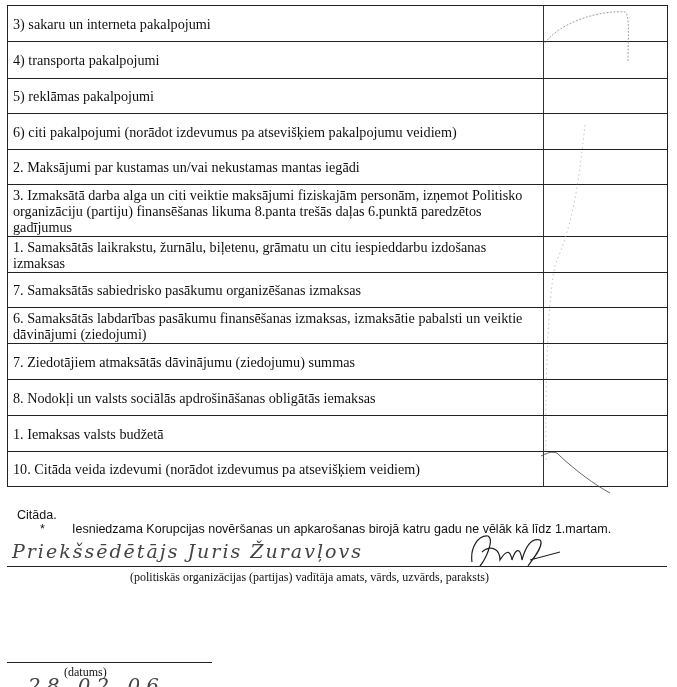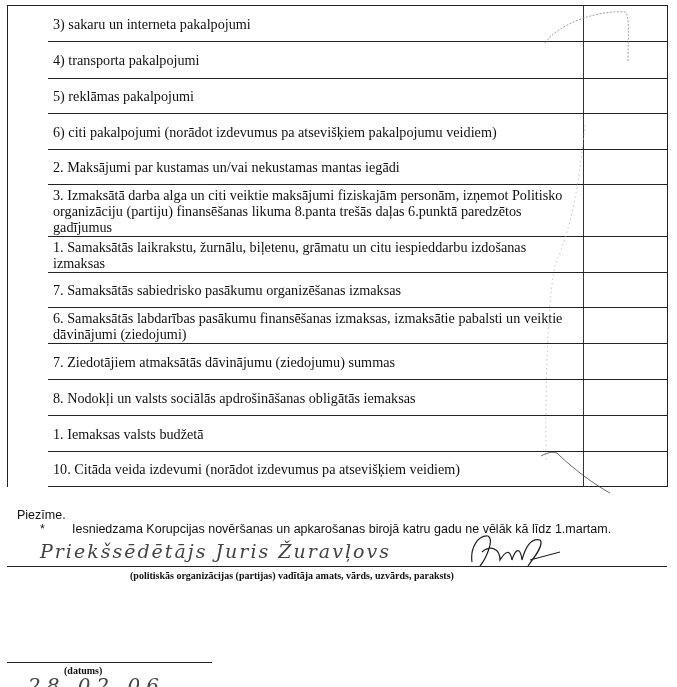--- a/index.html
+++ b/index.html
@@ -1,28 +1,28 @@
 <!DOCTYPE html>
 <html><head>
   <meta charset="utf-8">
   <style>
     html, body { margin: 0; padding: 0; background: #ffffff; }
     body { width: 677px; height: 687px; position: relative; overflow: hidden;
            font-family: "Liberation Serif", serif; color: #111; }
     .table { position: absolute; left: 7px; top: 5px; width: 659px; border: 1.5px solid #222; border-bottom: none; }
-    .row { display: flex; border-bottom: 1.5px solid #222; box-sizing: border-box; margin-left: 40px; }
+    .row { display: flex; border-bottom: 1.5px solid #222; box-sizing: border-box; }
     .cell-label { width: 536px; border-right: 1.5px solid #333; box-sizing: border-box;
                   padding: 0 4px 0 5px; font-size: 14.2px; line-height: 16px; display: flex; align-items: center; }
     .cell-value { flex: 1; }
     .note { position: absolute; left: 17px; top: 508px; font-family: "Liberation Sans", sans-serif; font-size: 12.5px; }
     .note-line { position: absolute; left: 43px; top: 522px; font-family: "Liberation Sans", sans-serif; font-size: 12.5px; white-space: nowrap; }
     .note-star { position: absolute; left: 40px; top: 522px; font-family: "Liberation Sans", sans-serif; font-size: 12.5px; }
     .hand { position: absolute; font-family: "DejaVu Serif", serif; font-style: italic; color: #444; letter-spacing: 2px; }
     .hline { position: absolute; height: 0; border-top: 1.2px solid #222; }
-    .caption { position: absolute; font-size: 10px; white-space: nowrap; font-weight: bold; }
+    .caption { position: absolute; font-size: 12px; white-space: nowrap; }
     svg.overlay { position: absolute; left: 0; top: 0; pointer-events: none; }
   </style>
 </head>
 <body>
 
 <div class="table">
   <div class="row" style="height:36px">
     <div class="cell-label">3) sakaru un interneta pakalpojumi</div>
     <div class="cell-value"></div>
   </div>
@@ -75,25 +75,25 @@
     <div class="cell-value"></div>
   </div>
 </div>
 
 <svg class="overlay" width="677" height="687">
   <path d="M545,43 C560,22 600,10 625,12 C630,14 628,40 628,62" fill="none" stroke="#888" stroke-width="0.8" stroke-dasharray="2,1.5"></path>
   <path d="M585,125 C580,170 575,220 555,265 C548,300 545,380 546,460" fill="none" stroke="#aaa" stroke-width="0.7" stroke-dasharray="1.5,3"></path>
   <path d="M541,456 C548,452 556,450 560,456 C575,470 595,485 610,493" fill="none" stroke="#444" stroke-width="0.8"></path>
 </svg>
 
-<div class="note">Piezīme.</div>
+<div class="note">Citāda.</div>
 <div class="note-star">*</div>
 <div class="note-line" style="left:72px">Iesniedzama Korupcijas novēršanas un apkarošanas birojā katru gadu ne vēlāk kā līdz 1.martam.</div>
 
-<div class="hand" style="left:12px; top:540px; font-size:19px;margin-left:28px;">Priekšsēdētājs Juris Žuravļovs</div>
+<div class="hand" style="left:12px; top:540px; font-size:19px;">Priekšsēdētājs Juris Žuravļovs</div>
 <svg class="overlay" width="677" height="687">
   <path d="M472,562 C470,548 478,535 488,536 C495,540 485,560 480,566 M482,552 C490,545 500,548 500,560 C505,552 510,548 512,560 C515,550 520,545 522,560 C526,545 532,538 540,540 C545,545 532,560 528,566 M530,560 L560,552" fill="none" stroke="#222" stroke-width="1.2"></path>
 </svg>
 <div class="hline" style="left:7px; top:566px; width:660px;"></div>
 <div class="caption" style="left:130px; top:570px;">(politiskās organizācijas (partijas) vadītāja amats, vārds, uzvārds, paraksts)</div>
 
 <div class="hand" style="left:28px; top:674px; font-size:20px; letter-spacing:6px;">28.02.06.</div>
 <div class="hline" style="left:7px; top:662px; width:205px;"></div>
 <div class="caption" style="left:64px; top:665px;">(datums)</div>
 

